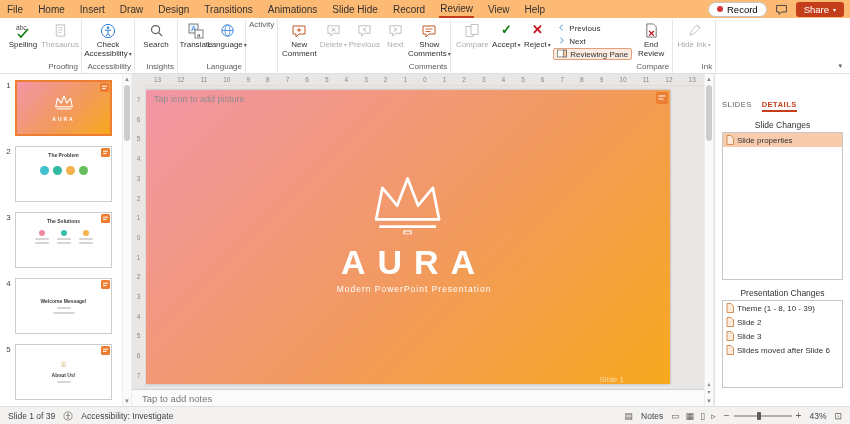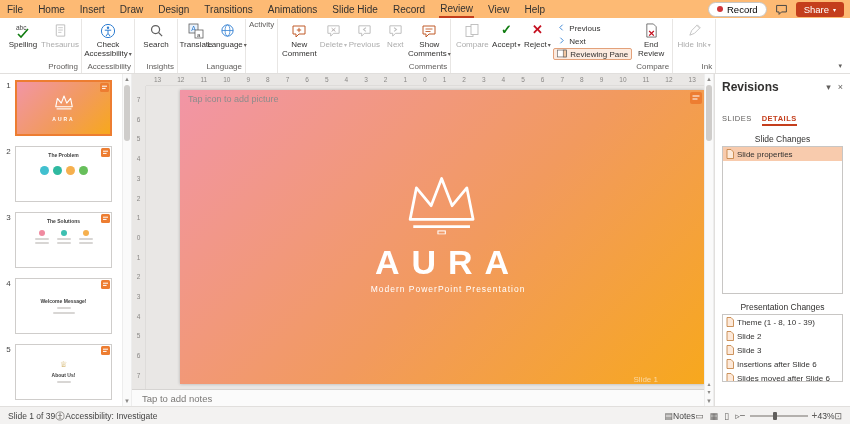--- a/index.html
+++ b/index.html
@@ -67,49 +67,49 @@
   .vscroll{width:10px;background:#fafafa;border-left:1px solid #ededed;border-right:1px solid #ededed;display:flex;flex-direction:column;align-items:center;font-size:6px;color:#8a8886;padding:1px 0;}
   .vscroll .sp{flex:1;}
   .vscroll .sthumb{width:6px;height:56px;background:#cfcdcb;border-radius:3px;margin-top:2px;}
   .vscroll span{line-height:1.4;}
 
   
   .editor{flex:1;min-width:0;display:grid;grid-template-columns:14px 1fr;grid-template-rows:12px 1fr 17px;background:#e9e7e5;}
   .ruler-corner{grid-row:1;grid-column:1;background:#e9e7e5;}
   .hruler{grid-row:1;grid-column:2;display:flex;justify-content:space-between;align-items:center;padding:0 8px;font-size:6.5px;color:#8a8886;border-bottom:1px solid #dedcda;}
   .vruler{grid-row:2;grid-column:1;display:flex;flex-direction:column;justify-content:space-between;align-items:center;padding:10px 0;font-size:6.5px;color:#8a8886;border-right:1px solid #dedcda;}
-  .canvas{grid-row:2;grid-column:2;position:relative;overflow:hidden;display:flex;align-items:flex-start;justify-content:flex-end;}
+  .canvas{grid-row:2;grid-column:2;position:relative;overflow:hidden;display:flex;align-items:flex-start;justify-content:flex-start;}
   .slide{position:relative;width:524px;height:294px;margin-top:4px;background:linear-gradient(135deg,var(--grad1),var(--grad2) 55%,var(--grad3));box-shadow:0 0 3px rgba(0,0,0,.25);}
   .ph-text{position:absolute;top:4px;left:8px;font-size:9px;color:#8d8d8d;}
   .slide-badge{position:absolute;top:2px;right:2px;line-height:0;}
   .slide-center{position:absolute;top:50%;left:50%;transform:translate(-50%,-54%);display:flex;flex-direction:column;align-items:center;}
   .slide-title{color:#fff;font-size:34px;font-weight:600;letter-spacing:12px;margin-top:8px;text-indent:12px;}
   .slide-sub{color:#fff;font-size:8.5px;letter-spacing:1px;margin-top:2px;padding-left:12px;}
   .watermark{position:absolute;right:46px;bottom:0;font-size:8px;color:rgba(255,255,255,.55);}
   .notes{grid-row:3;grid-column:1 / 3;background:#fbfbfb;border-top:1px solid #d6d4d2;display:flex;align-items:center;padding:0 10px;font-size:9.5px;color:#7a7876;}
 
   
   .revisions{width:136px;background:#fff;border-left:1px solid #e1dfdd;padding:6px 7px;display:flex;flex-direction:column;overflow:hidden;}
   .rev-header{display:flex;align-items:center;}
   .rev-title{flex:1;font-size:12px;font-weight:bold;color:#323130;}
   .rev-hicon{font-size:9px;color:#605e5c;margin-left:7px;}
   .rev-tabs{display:flex;gap:10px;margin-top:20px;font-size:7.5px;letter-spacing:.5px;}
   .rev-tab{color:#605e5c;padding-bottom:1px;}
   .rev-tab.active{color:var(--accent);font-weight:bold;border-bottom:2px solid var(--accent);}
   .rev-label{font-size:8.5px;color:#323130;margin:8px 0 2px;text-align:center;}
   .rev-box{border:1px solid #c8c6c4;background:#fff;overflow:hidden;}
   .rev-box.b1{height:148px;}
-  .rev-box.b2{height:68px;}
+  .rev-box.b2{height:88px;}
   .rev-item{display:flex;align-items:center;gap:3px;padding:2px 3px;font-size:8px;color:#323130;white-space:nowrap;overflow:hidden;}
   .rev-item.hl{background:var(--highlight);align-items:center;}
   .doc-ic{line-height:0;flex:none;}
 
   
   .statusbar{height:18px;background:#f3f2f1;border-top:1px solid #e1dfdd;display:flex;align-items:center;justify-content:space-between;padding:0 8px;font-size:8.5px;color:#444;}
-  .sb-left,.sb-right{display:flex;align-items:center;gap:0;}
+  .sb-left,.sb-right{display:flex;align-items:center;gap:8px;}
   .sb-icon{font-size:9px;color:#605e5c;line-height:0;}
   .view-icons{display:flex;gap:6px;font-size:9px;color:#605e5c;}
   .zoom{display:flex;align-items:center;gap:4px;}
   .zoom-track{position:relative;width:58px;height:2px;background:#b3b0ad;}
   .zoom-thumb{position:absolute;top:-3px;left:40%;width:4px;height:8px;background:#605e5c;border-radius:1px;}
   .zoom-sign{font-size:10px;color:#605e5c;}
 </style>
 </head>
 <body>
 
@@ -529,25 +529,20 @@
     <div class="vscroll">
       <span>▲</span>
       <span class="sthumb"></span>
       <span class="sp"></span>
       <span>▴</span>
       <span>▾</span>
       <span>▼</span>
     </div>
 
     <div class="revisions">
-      <div class="rev-header">
-        <span class="rev-title">Revisions</span>
-        <span class="rev-hicon">▾</span>
-        <span class="rev-hicon">×</span>
-      </div>
       <div class="rev-tabs">
         <span class="rev-tab">SLIDES</span>
         <span class="rev-tab active">DETAILS</span>
       </div>
       <div class="rev-label">Slide Changes</div>
       <div class="rev-box b1">
         <div class="rev-item hl">
           <span class="doc-ic"><svg width="8" height="10" viewBox="0 0 8 10">
                 <path d="M1 .5h4l2.5 2.5v6.5H1z" fill="#fde9d9" stroke="#c07b3a" stroke-width=".8"></path>
               </svg></span>
@@ -566,26 +561,20 @@
           <span class="doc-ic"><svg width="8" height="10" viewBox="0 0 8 10">
                 <path d="M1 .5h4l2.5 2.5v6.5H1z" fill="#fde9d9" stroke="#c07b3a" stroke-width=".8"></path>
               </svg></span>
           <span>Slide 2</span>
         </div>
         <div class="rev-item">
           <span class="doc-ic"><svg width="8" height="10" viewBox="0 0 8 10">
                 <path d="M1 .5h4l2.5 2.5v6.5H1z" fill="#fde9d9" stroke="#c07b3a" stroke-width=".8"></path>
               </svg></span>
           <span>Slide 3</span>
-        </div>
-        <div class="rev-item">
-          <span class="doc-ic"><svg width="8" height="10" viewBox="0 0 8 10">
-                <path d="M1 .5h4l2.5 2.5v6.5H1z" fill="#fde9d9" stroke="#c07b3a" stroke-width=".8"></path>
-              </svg></span>
-          <span>Insertions after Slide 6</span>
         </div>
         <div class="rev-item">
           <span class="doc-ic"><svg width="8" height="10" viewBox="0 0 8 10">
                 <path d="M1 .5h4l2.5 2.5v6.5H1z" fill="#fde9d9" stroke="#c07b3a" stroke-width=".8"></path>
               </svg></span>
           <span>Slides moved after Slide 6</span>
         </div>
       </div>
     </div>
   </div>

